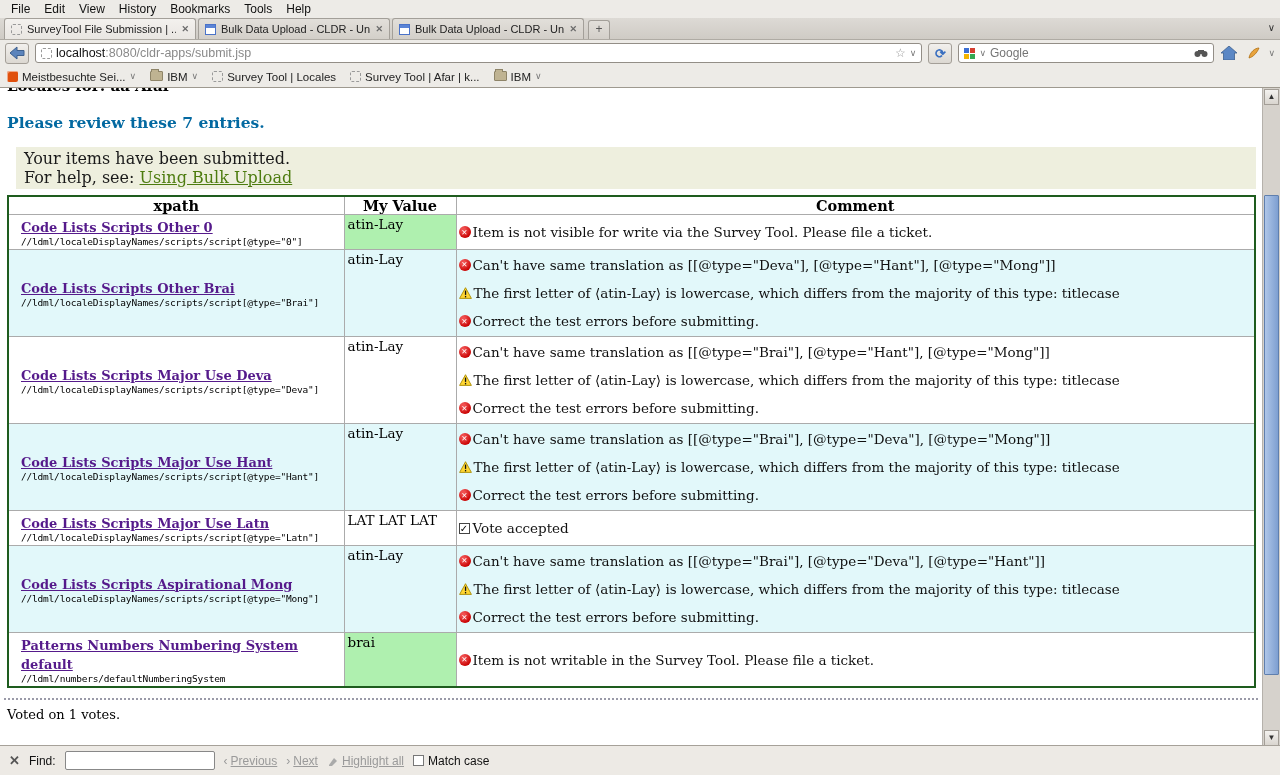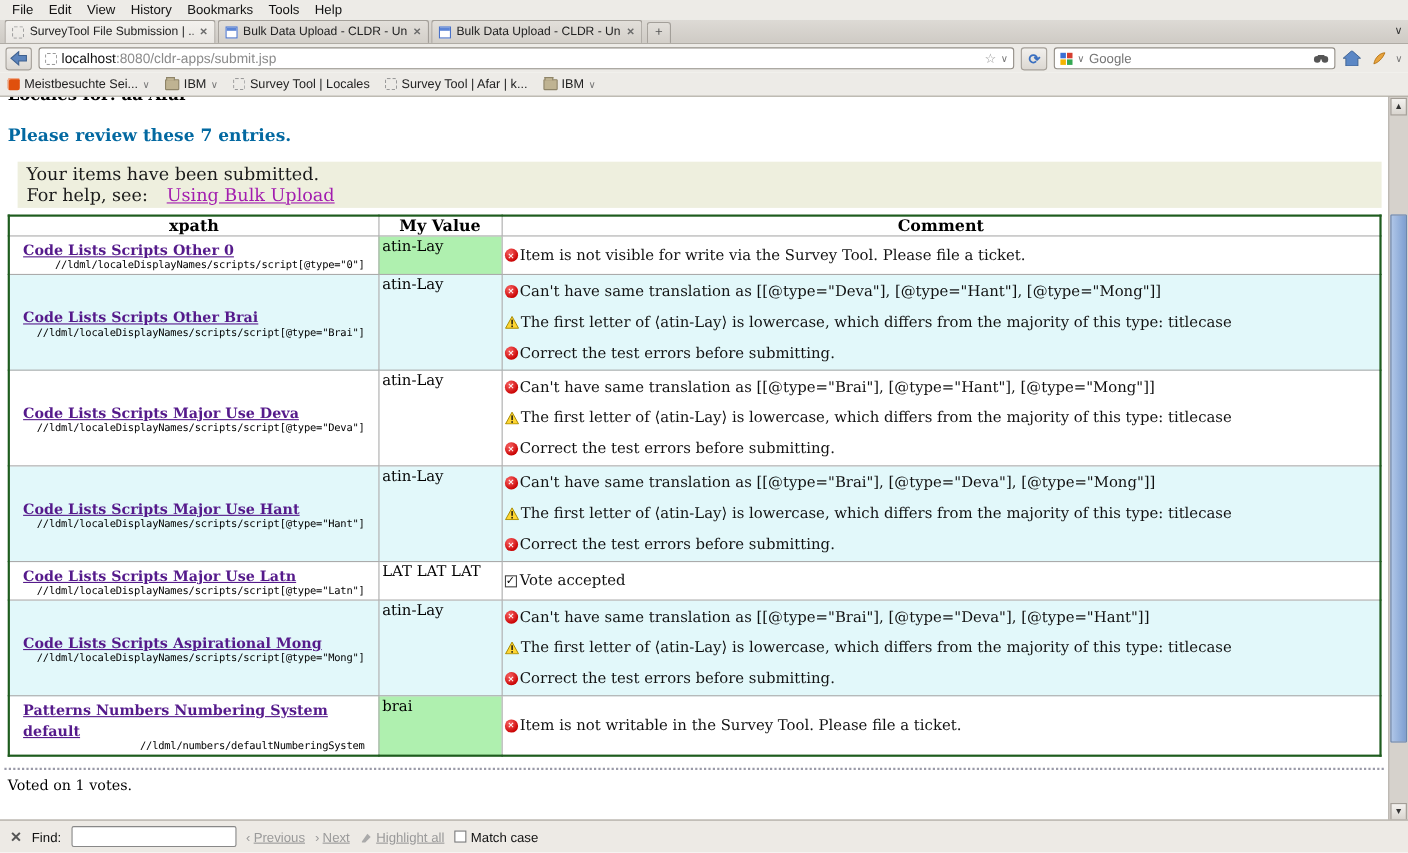--- a/index.html
+++ b/index.html
@@ -43,45 +43,45 @@
   .search-field { width:256px; height:20px; background:#fff; border:1px solid #938E87; border-radius:3px;
                   display:flex; align-items:center; gap:4px; padding:0 5px; }
   .search-input { border:none; outline:none; flex:1; font-size:12px; color:#333; min-width:0;
                   font-family:"Liberation Sans",sans-serif; background:transparent; }
   .g-logo { width:11px; height:11px; flex:none; display:grid; grid-template-columns:5px 5px; gap:1px; }
   .g-logo i { width:5px; height:5px; }
   .toolbar-icon { display:flex; align-items:center; justify-content:center; width:18px; }
 
   .bookbar { height:22px; background:#EDEBE7; border-bottom:1px solid #9E998F;
              display:flex; align-items:center; gap:14px; padding:0 7px; font-size:11.5px; color:#222; }
-  .bm { display:flex; align-items:center; gap:4px; }
+  .bm { display:flex; align-items:flex-start; gap:4px; }
   .grid-icon { width:11px; height:11px; background:#E0500D; border-radius:2px;
                box-shadow:inset 1px 1px 0 rgba(255,255,255,.5); }
   .folder-icon { width:13px; height:10px; background:#BFB392; border:1px solid #8E8468; border-radius:1px; position:relative; }
   .folder-icon::before { content:""; position:absolute; top:-3px; left:0; width:6px; height:2px;
                          background:#BFB392; border:1px solid #8E8468; border-bottom:none; }
 
   
   .content { position:absolute; top:88px; left:0; width:1262px; height:657px;
              background:#fff; overflow:hidden; font-family:"DejaVu Serif", serif; }
   .clipped-heading { height:6px; overflow:hidden; margin-left:7px; }
   .clipped-heading span { display:block; margin-top:-11px; font-weight:bold; font-size:15px; }
   .page-title { font-size:15.5px; font-weight:bold; margin:19px 0 0 7px; color:#0369a1; }
   .notice { margin:15px 6px 0 16px; background:#EEEFDE; padding:2px 8px; font-size:16px; color:#1a1a1a; }
-  .notice a { color:#a21caf;margin-left:12px; }
+  .notice a { color:#4d7c0f; }
 
   table.review { border-collapse:collapse; margin:6px 0 0 7px; table-layout:fixed;
                  border:2px solid #1E5C1E; font-family:"DejaVu Serif", serif; }
   .review th, .review td { border:1px solid #ABABAB; }
   .review th { font-size:14.5px; font-weight:bold; text-align:center; height:17px; padding:0; }
   tr.alt { background:#E2F8FA; }
   tr.h-s { height:26px; } tr.h-l { height:87px; }
   td.xp-cell { vertical-align:middle; padding:2px 12px; }
   .xlink { font-weight:bold; font-size:13px; color:#551A8B; text-decoration:underline; }
-  .xp { font-family:"DejaVu Sans Mono", monospace; font-size:9.5px; color:#000; letter-spacing:-0.2px;text-align:right; }
+  .xp { font-family:"DejaVu Sans Mono", monospace; font-size:9.5px; color:#000; letter-spacing:-0.2px; }
   td.val { vertical-align:top; padding:1px 3px; font-size:13.5px; }
   td.val.green { background:#AFF0AF; }
   td.cmt { vertical-align:middle; padding:0 2px; }
   .cwrap { display:flex; flex-direction:column; justify-content:space-around; }
   tr.h-l .cwrap { height:85px; }
   .cline { display:flex; align-items:center; gap:1px; font-size:13.5px; color:#111; }
   .ic-err { width:12px; height:12px; flex:none; border-radius:50%;
             background:radial-gradient(circle at 35% 30%, #F05050 15%, #C80000 75%);
             color:#fff; font-size:7.5px; font-weight:bold; display:inline-flex;
             align-items:center; justify-content:center; font-family:"DejaVu Sans",sans-serif; margin-right:1px; }

